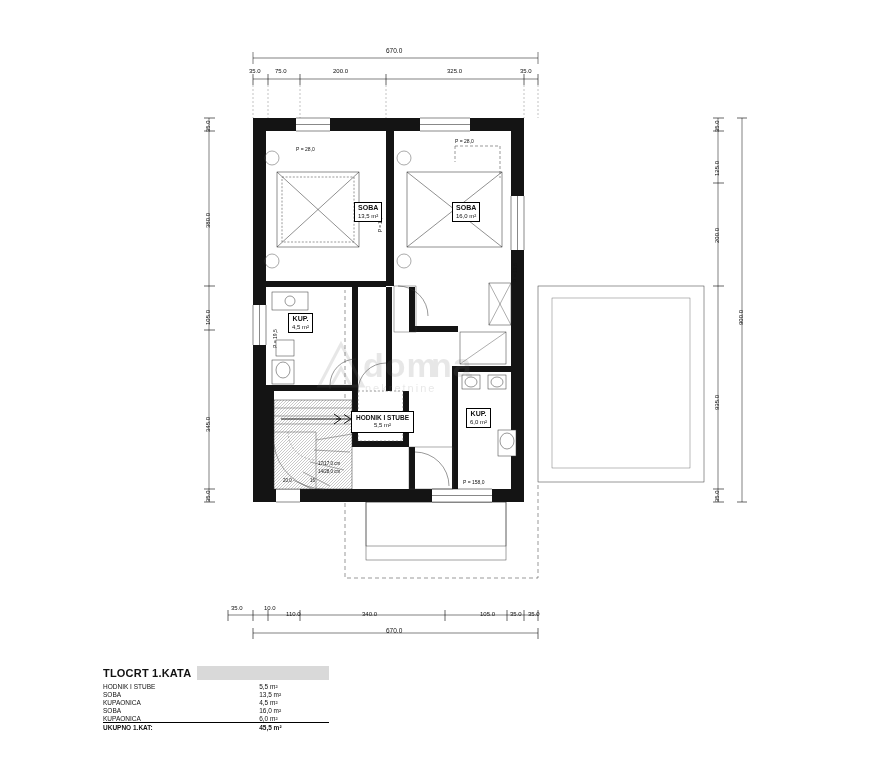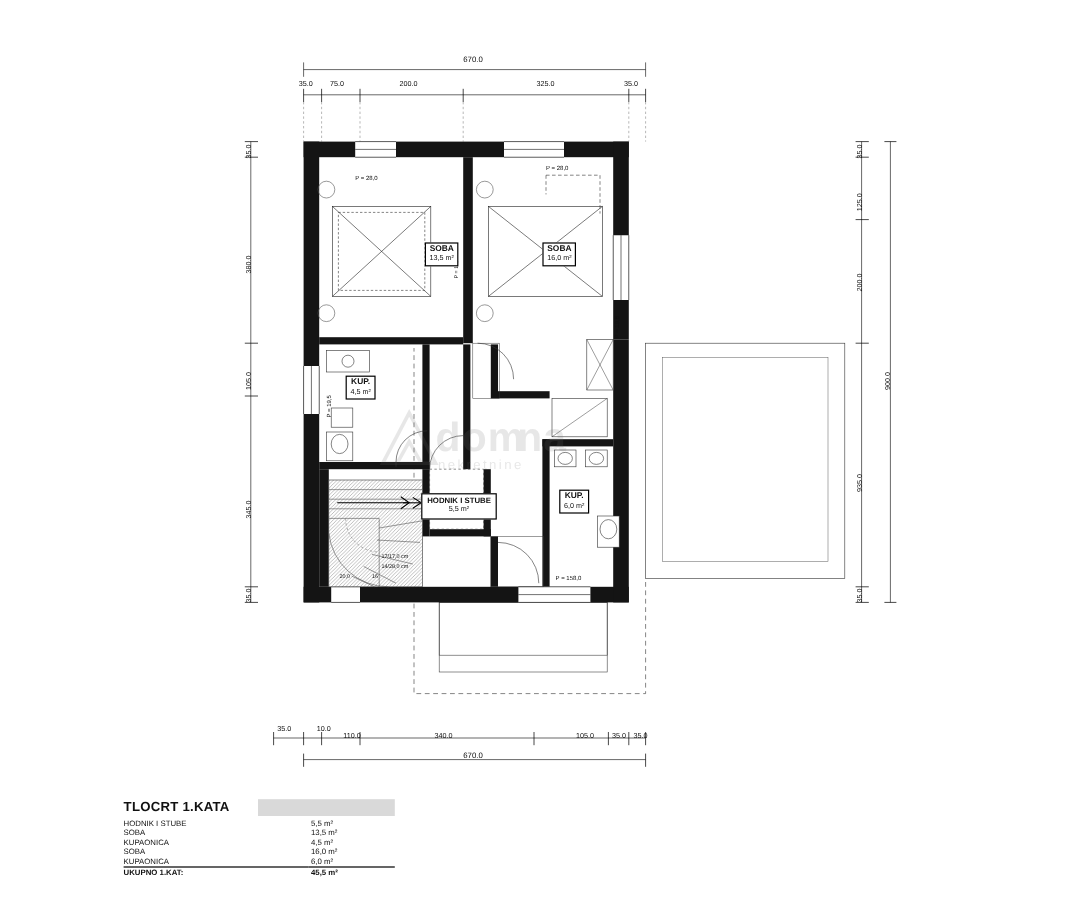--- a/index.html
+++ b/index.html
@@ -17,21 +17,21 @@
            text-align:center;white-space:nowrap;}
   .roombox .area{font-weight:normal;font-size:6px;display:block;}
   .roombox2{position:absolute;background:#ffffff;border:1px solid #000;
            padding:2px 4px;font-size:7px;font-weight:bold;line-height:1.3;
            text-align:center;white-space:nowrap;}
   .roombox2 .area{font-weight:normal;font-size:6px;display:block;}
   
   .legend{position:absolute;left:103px;top:666px;width:226px;}
   .legend-title-bar{display:flex;align-items:center;height:14px;}
   .legend-title{font-size:11px;font-weight:bold;letter-spacing:.2px;
-                background:#ffffff;padding-right:24px;z-index:2;}
+                background:#ffffff;padding-right:6px;z-index:2;}
   .legend-title-fill{flex:1;height:14px;background:#d9d9d9;}
   .legend table{border-collapse:collapse;width:226px;margin-top:2px;
                 font-size:6.5px;}
   .legend td{padding:0.5px 0;}
   .legend td.v{text-align:left;padding-left:2px;}
   .legend tr.total td{font-weight:bold;border-top:1px solid #000;padding-top:1px;}
   
   .wm{position:absolute;left:305px;top:324px;width:300px;height:90px;
       opacity:.16;pointer-events:none;}
   .wm-text{position:absolute;left:58px;top:22px;font-size:34px;

